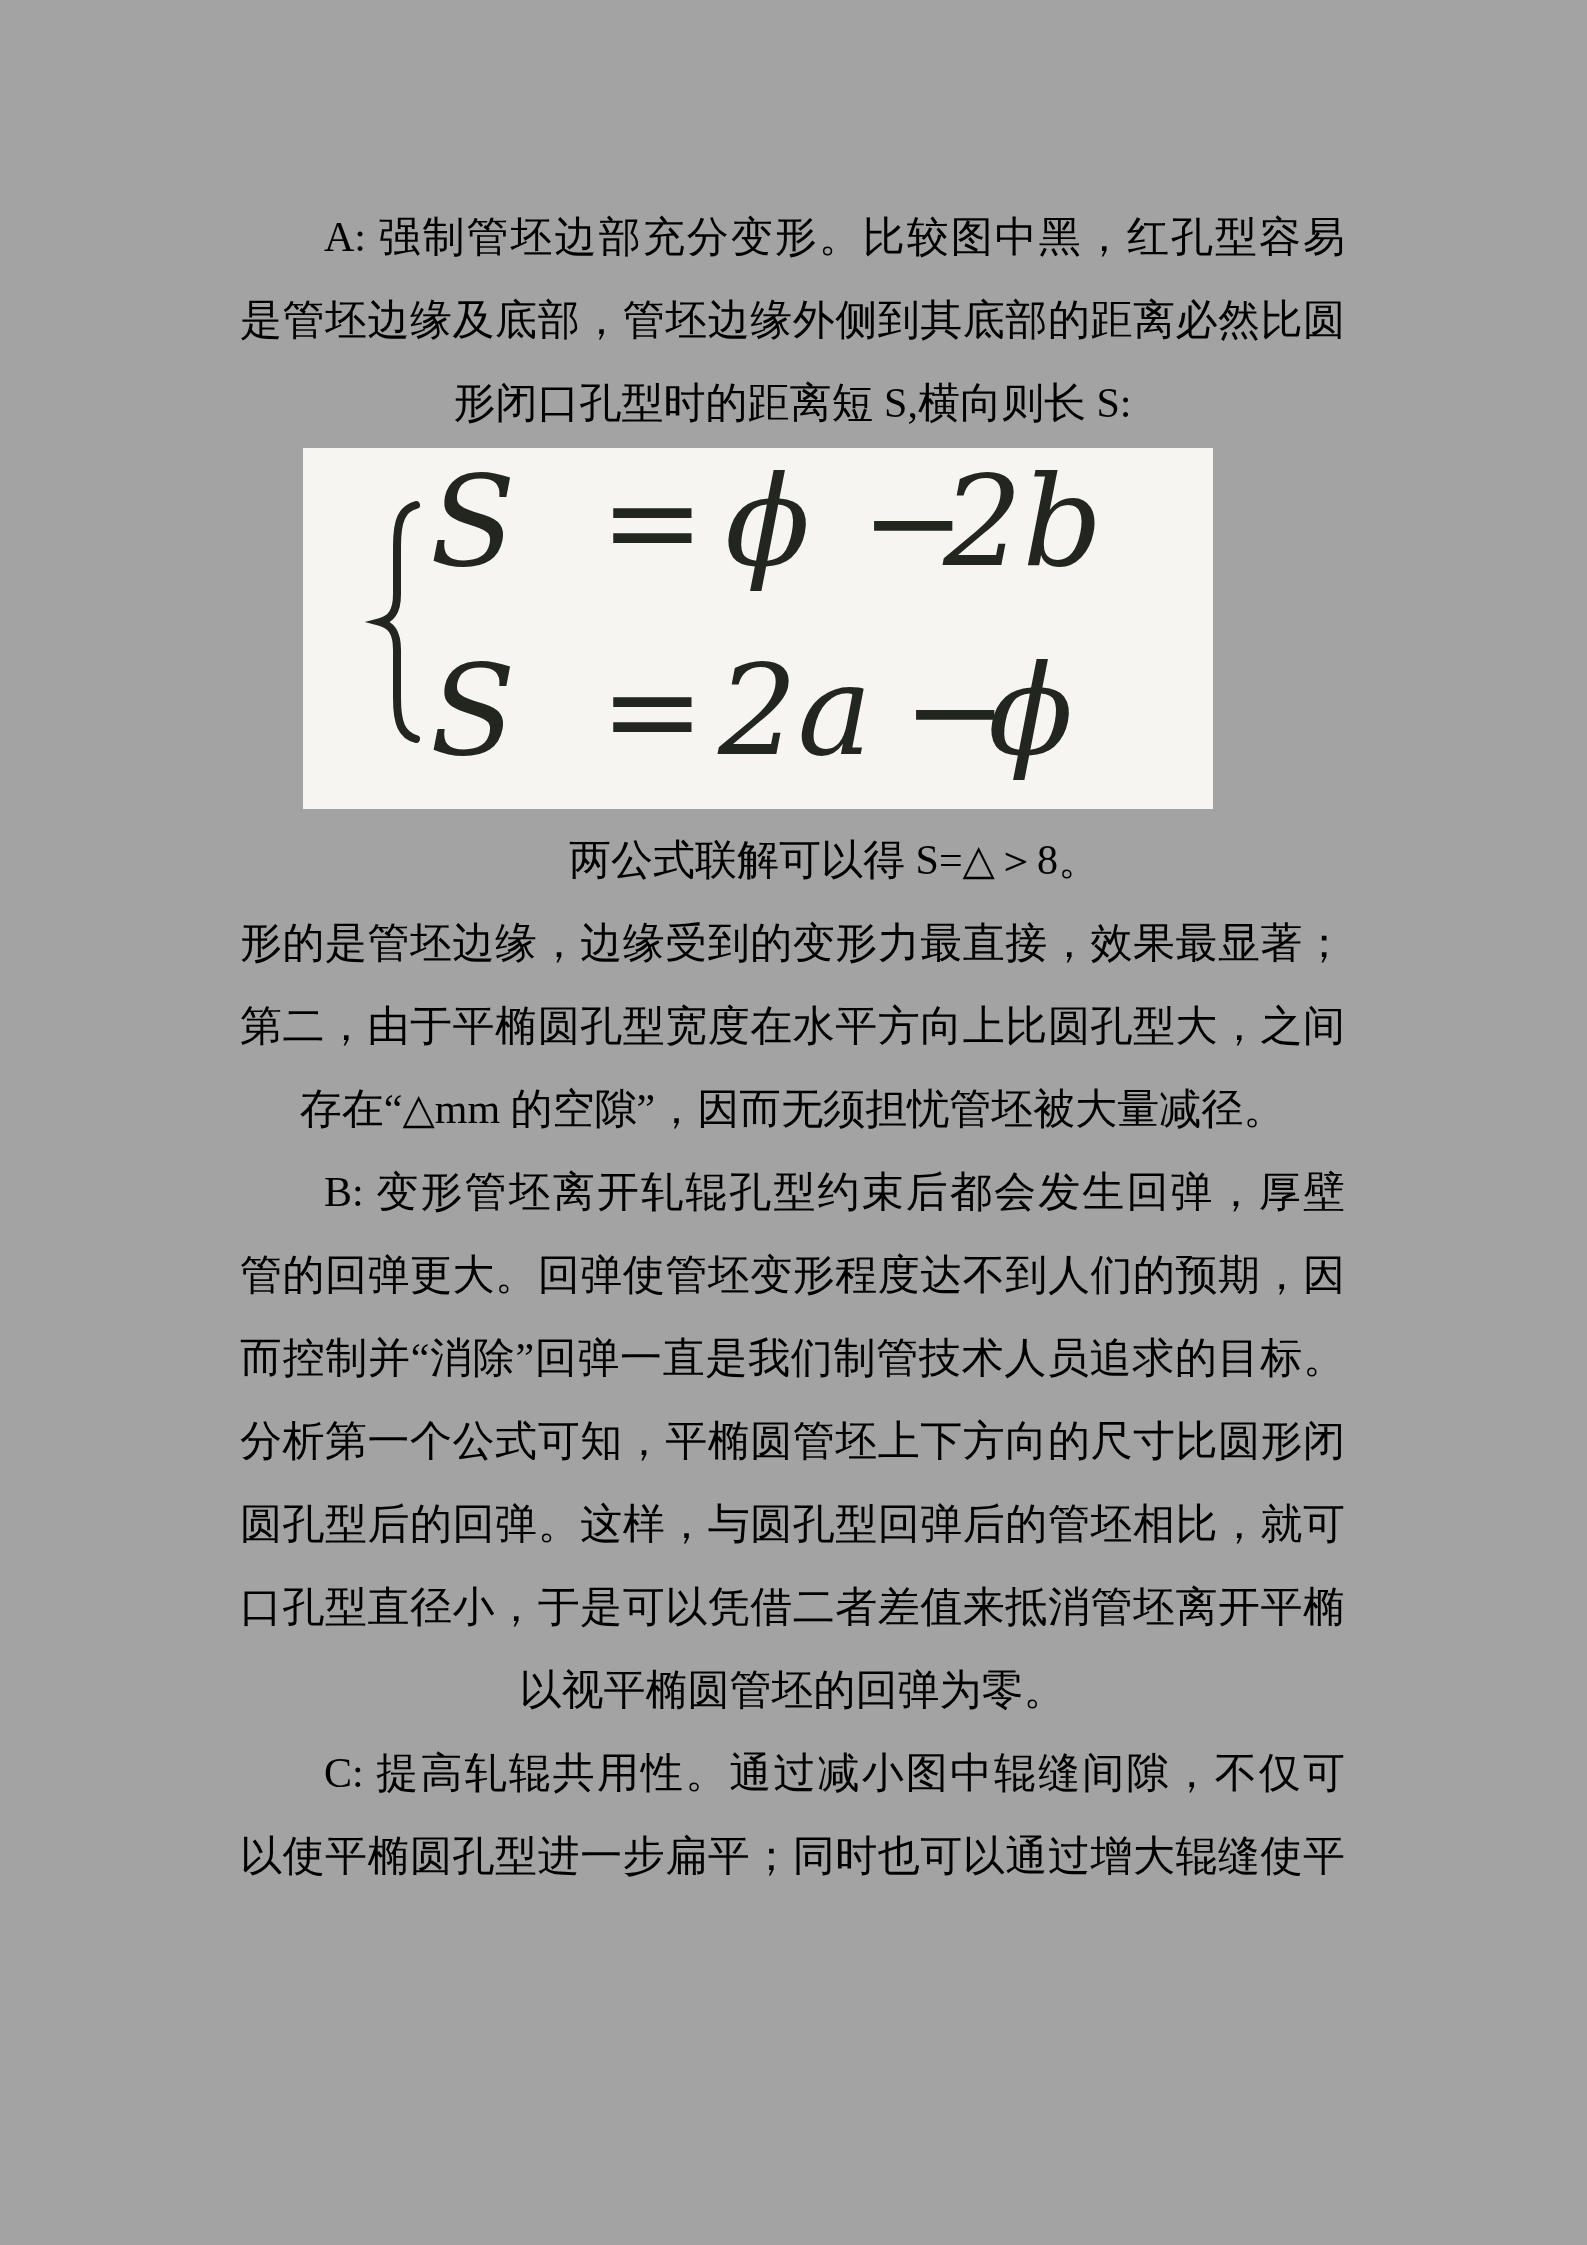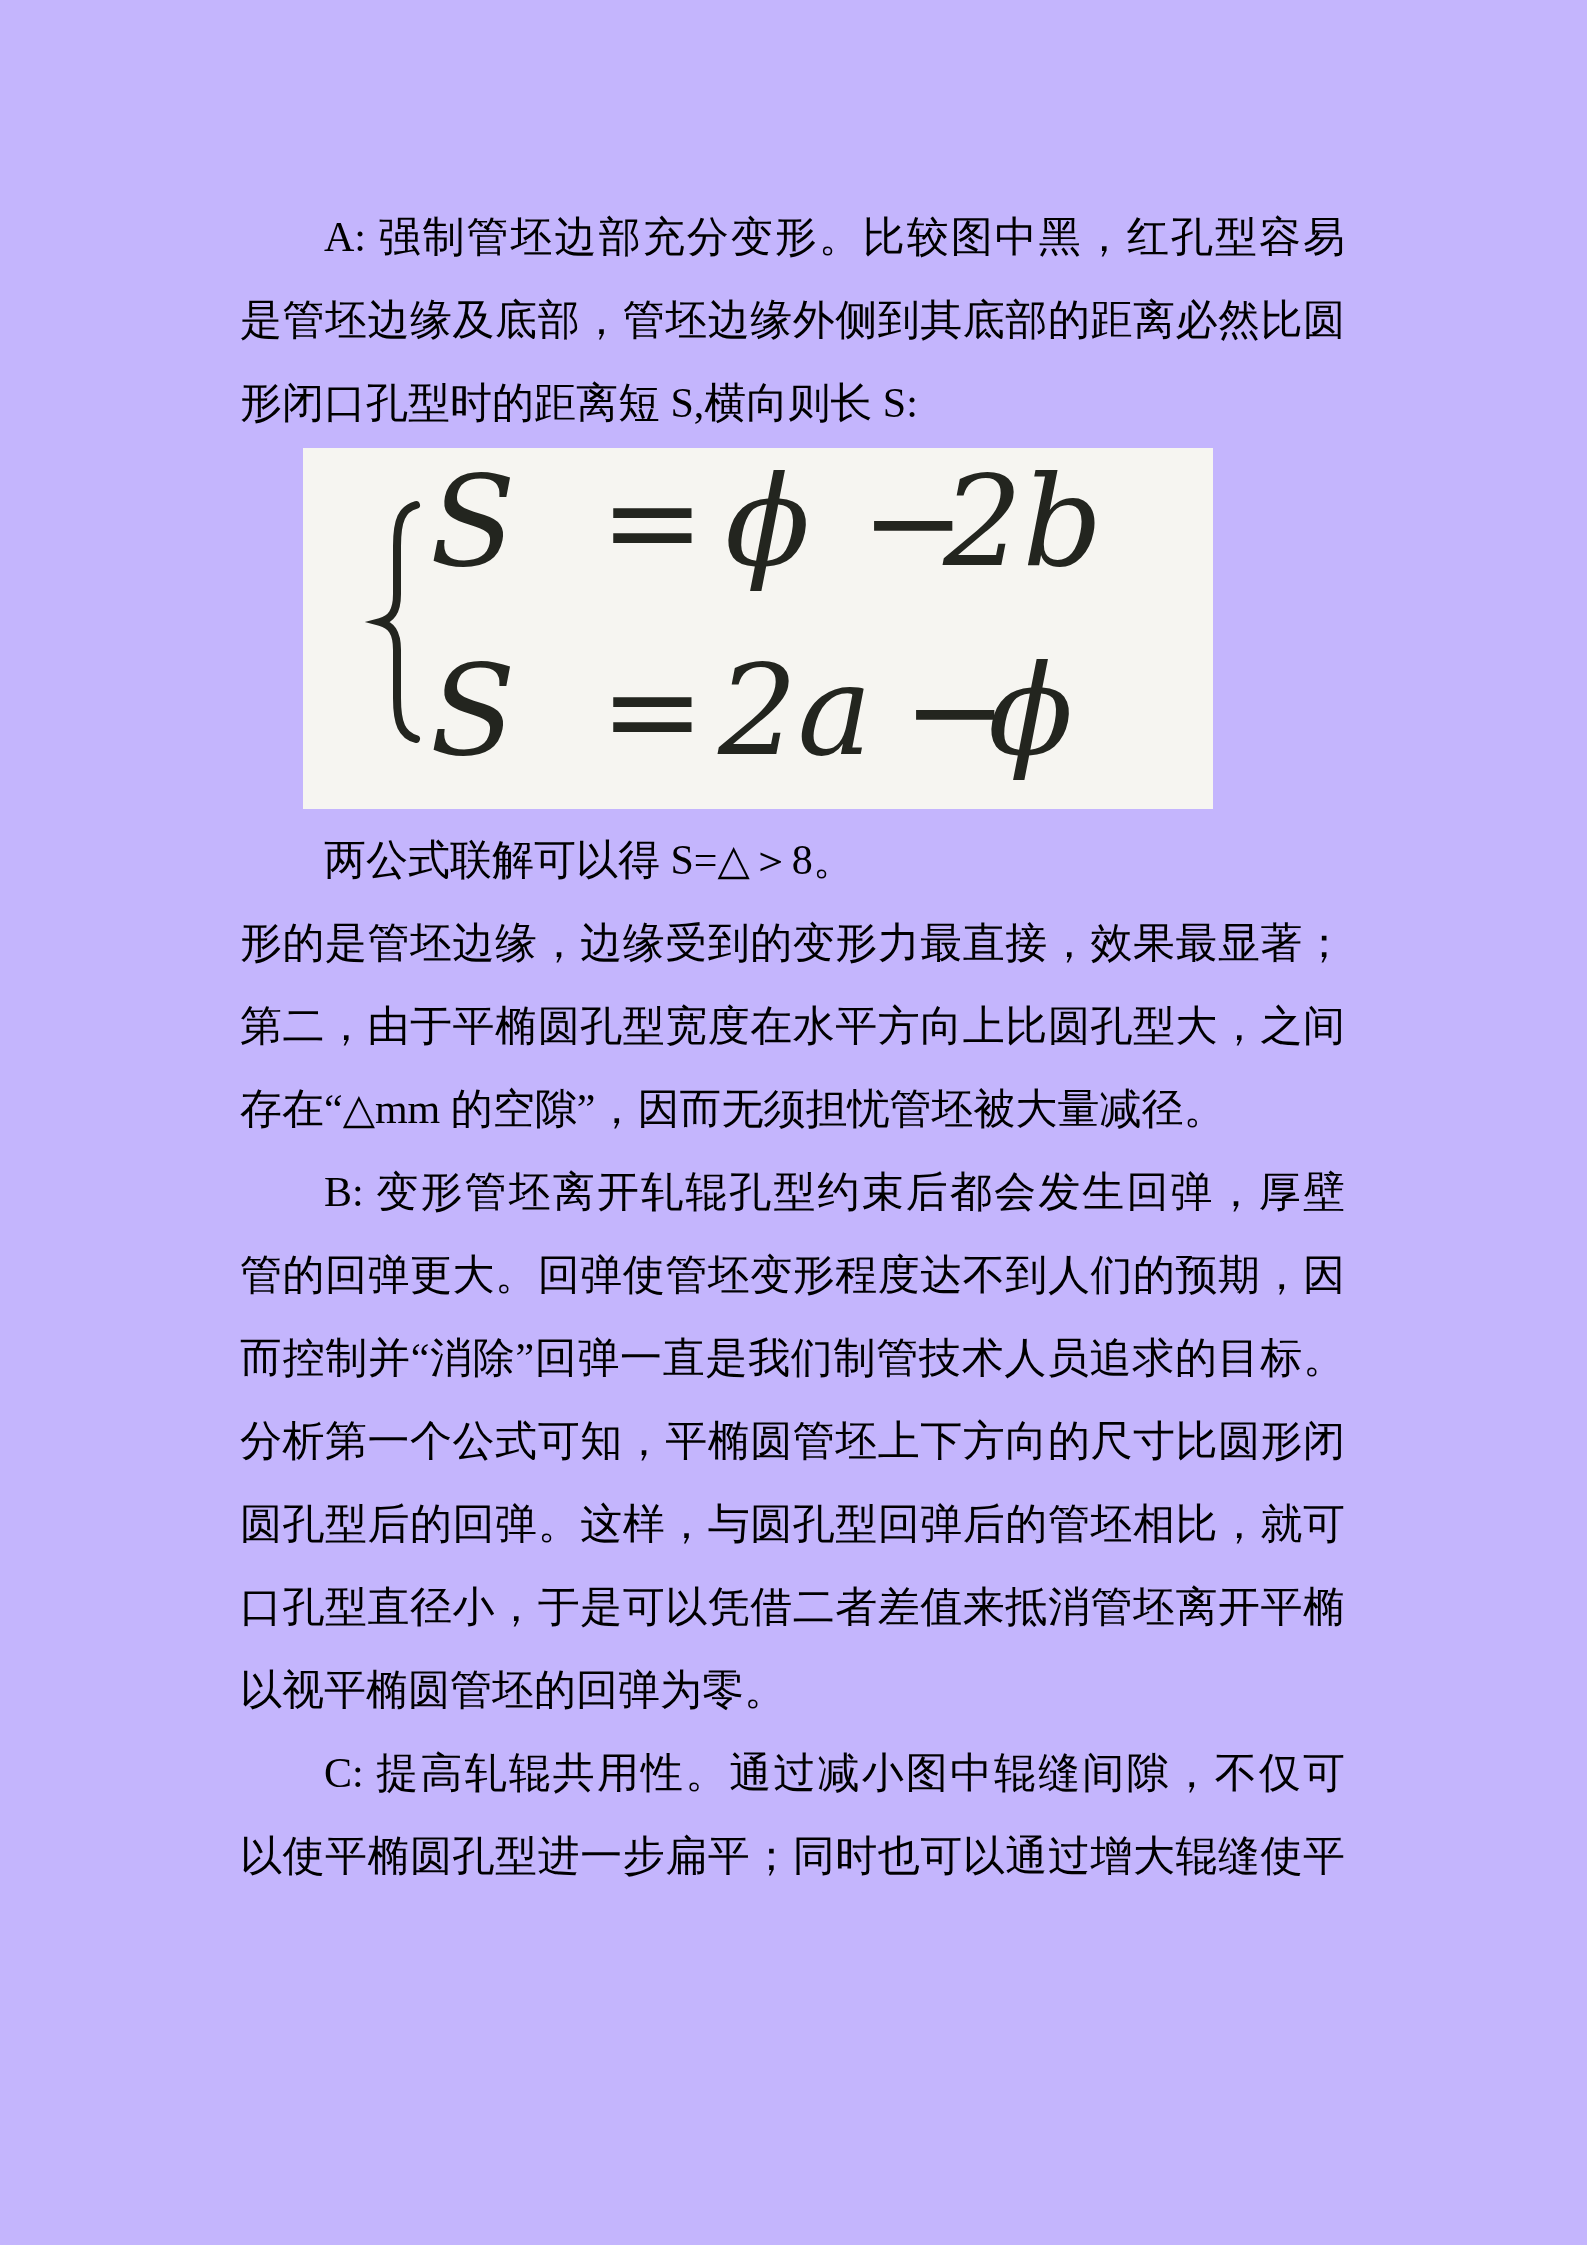--- a/index.html
+++ b/index.html
@@ -4,36 +4,36 @@
 <style>
   html, body {
     margin: 0;
     padding: 0;
     background: #ffffff;
   }
   .page {
     position: relative;
     width: 1587px;
     height: 2245px;
-    background: #c4b5fd;
+    background: #a3a3a3;
     overflow: hidden;
     font-family: "Liberation Serif", "DejaVu Serif", serif;
     color: #000000;
   }
   .content {
     position: absolute;
     left: 240px;
     top: 196px;
     width: 1105px;
   }
   .line {
     height: 83px;
     line-height: 83px;
     font-size: 42px;
-    text-align: left;
+    text-align: center;
     white-space: normal;
     color: #000000;
   }
   .line.j {
     text-align: justify;
     text-align-last: justify;
   }
   .line.ind {
     text-indent: 84px;
   }

